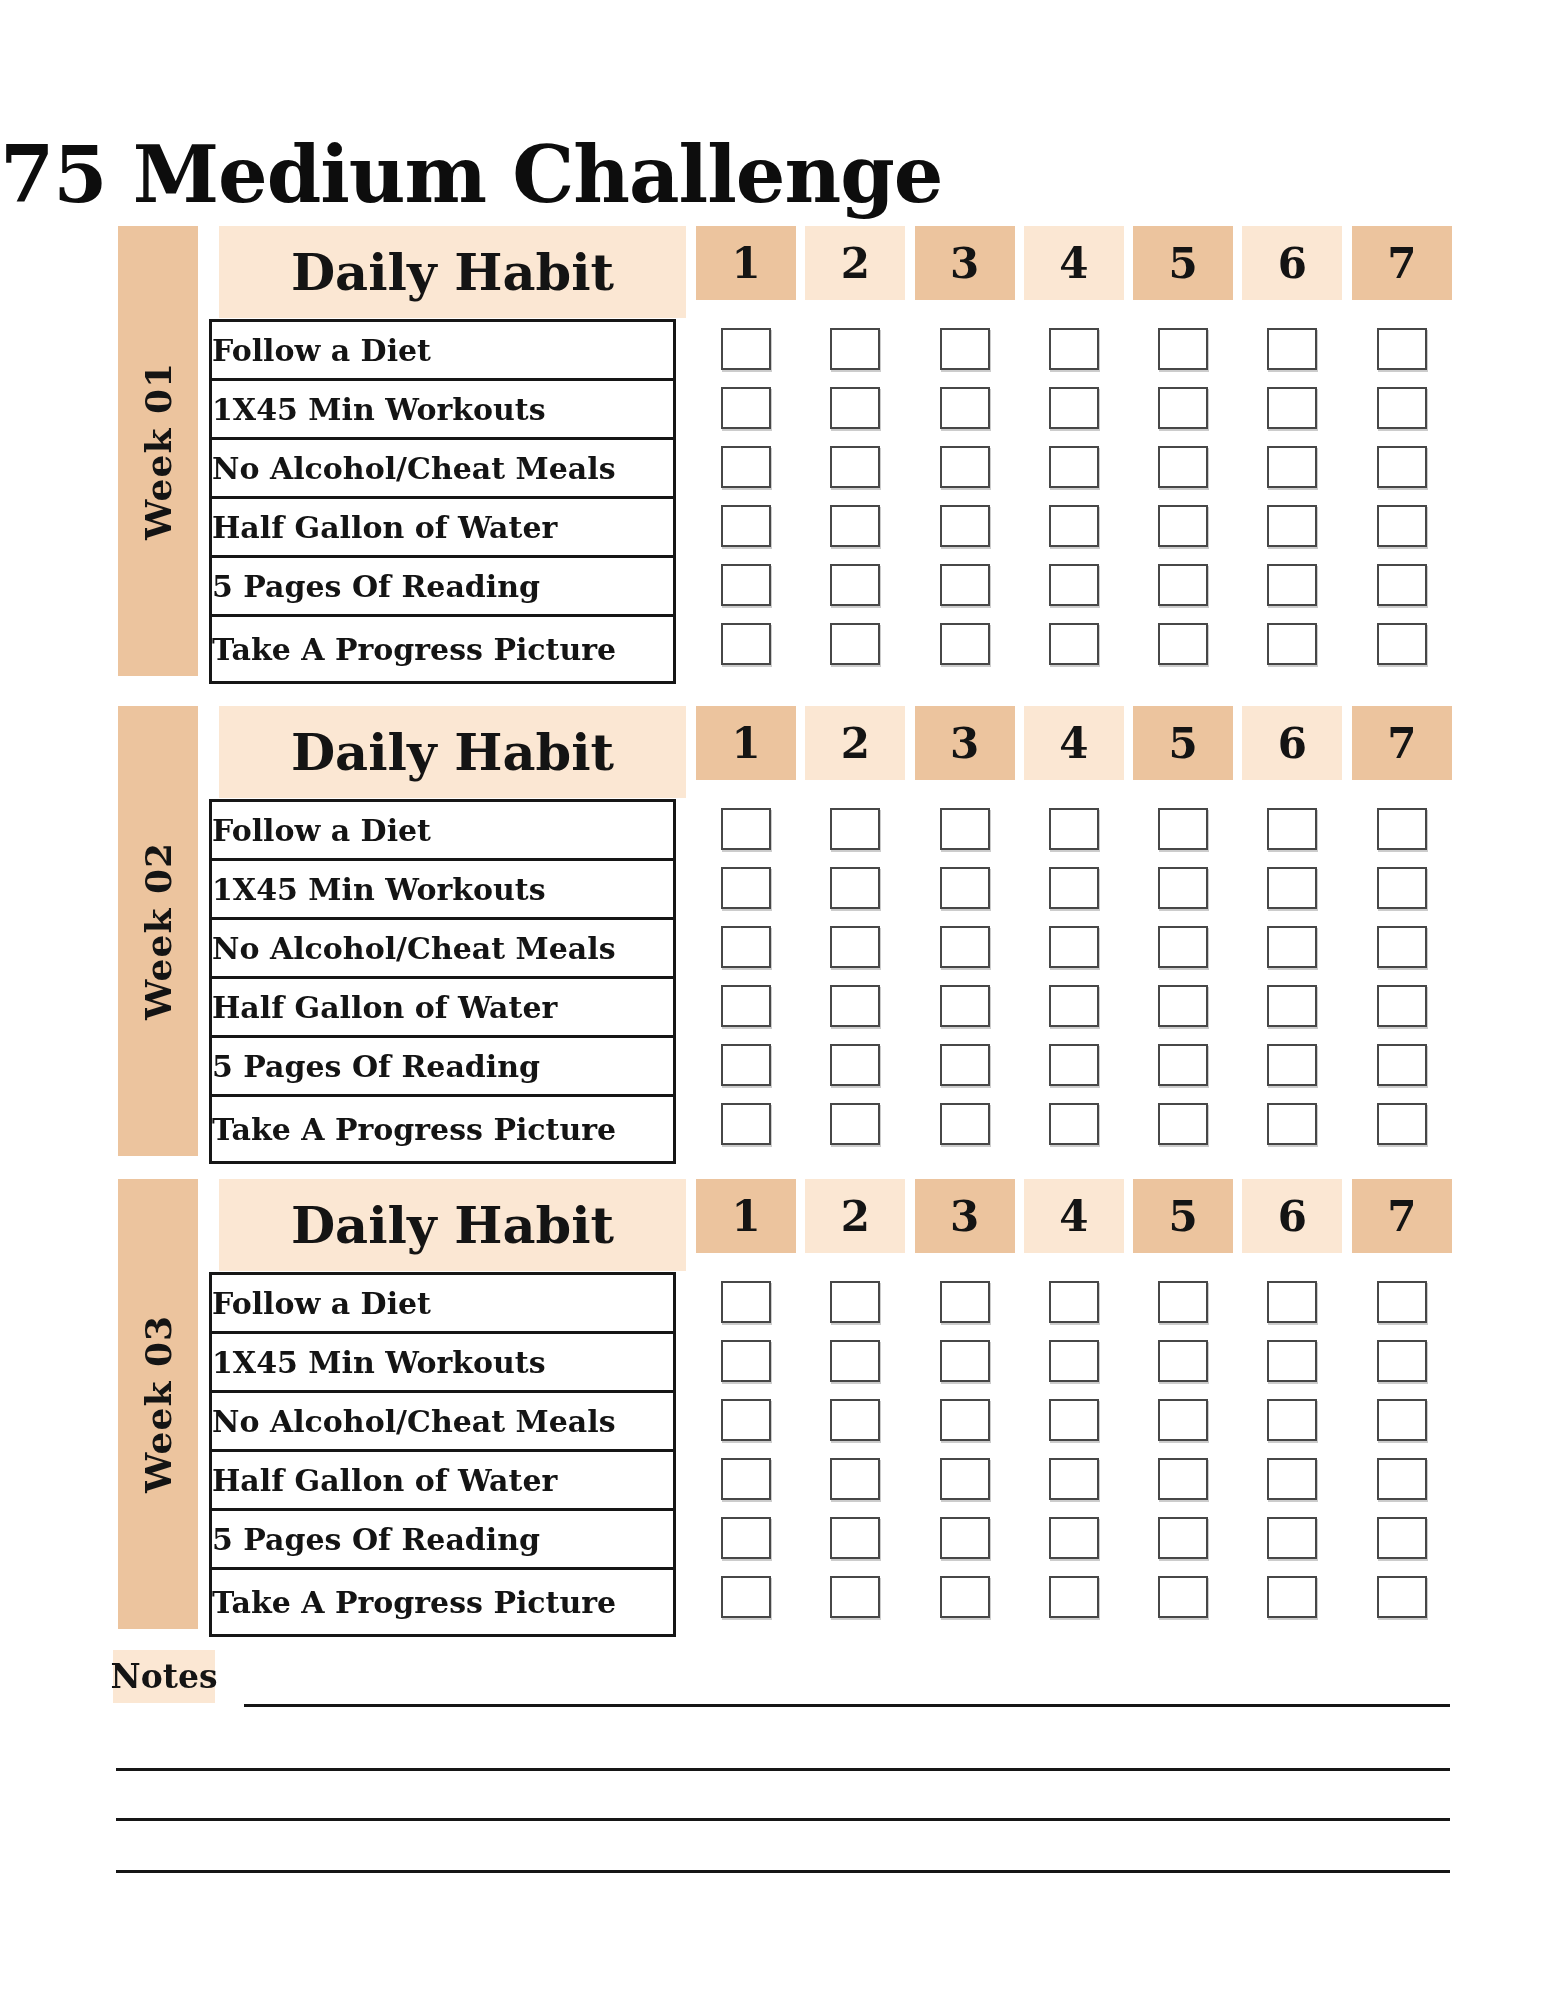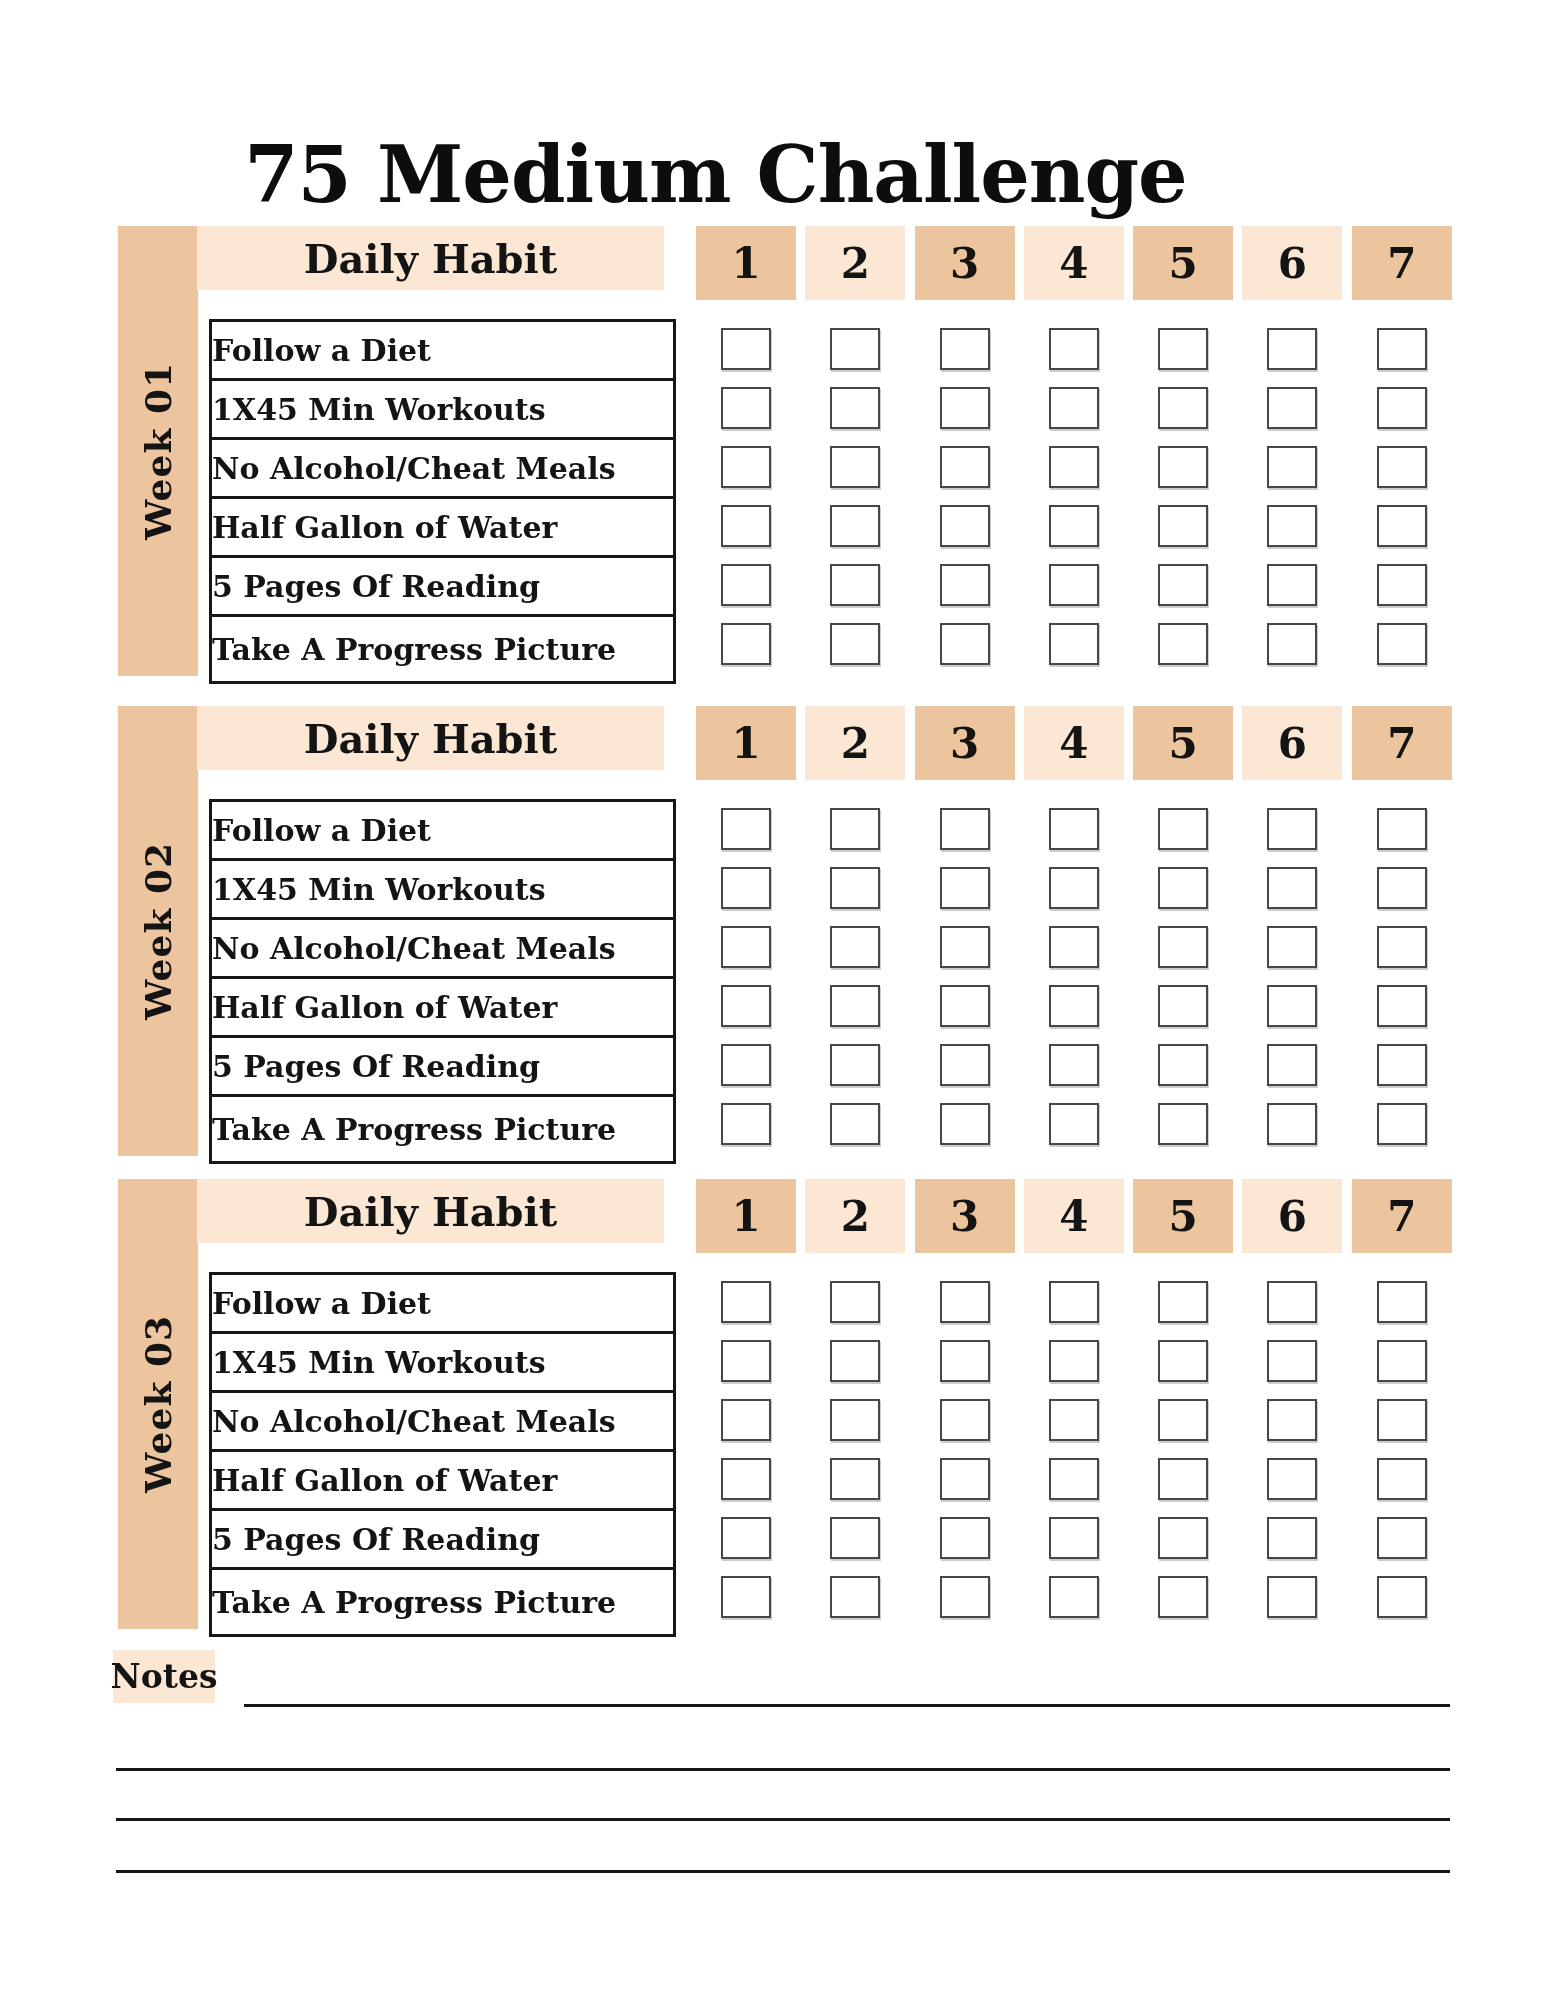--- a/index.html
+++ b/index.html
@@ -15,21 +15,21 @@
     width:1545px;height:2000px;
     background:#ffffff;
     overflow:hidden;
     font-family:"DejaVu Serif","Liberation Serif",serif;
     color:var(--ink);
   }
   .title{
     position:absolute;
     top:136px;left:0;right:114px;
     margin:0;
-    text-align:center;
+    text-align:left;
     font-size:78px;
     font-weight:700;
     letter-spacing:-1px;
     line-height:1.0;
     color:#0d0d0d;
   }
   .week-section{
     position:absolute;
     left:0;width:1545px;height:450px;
   }
@@ -42,25 +42,25 @@
   }
   .week-label{
     writing-mode:vertical-rl;
     transform:rotate(180deg);
     font-size:36px;font-weight:700;
     letter-spacing:1px;
     white-space:nowrap;
   }
   .habit-header{
     position:absolute;
-    left:197px;top:0;
-    width:467px;height:64px;
+    left:219px;top:0;
+    width:467px;height:92px;
     background:var(--peach);
     display:flex;align-items:center;justify-content:center;
-    font-size:40px;font-weight:700;
+    font-size:51px;font-weight:700;
   }
   .day-row{
     position:absolute;
     left:696px;top:0;
     height:74px;
     display:grid;
     grid-template-columns:repeat(7,100px);
     column-gap:9.3px;
   }
   .day-cell{

